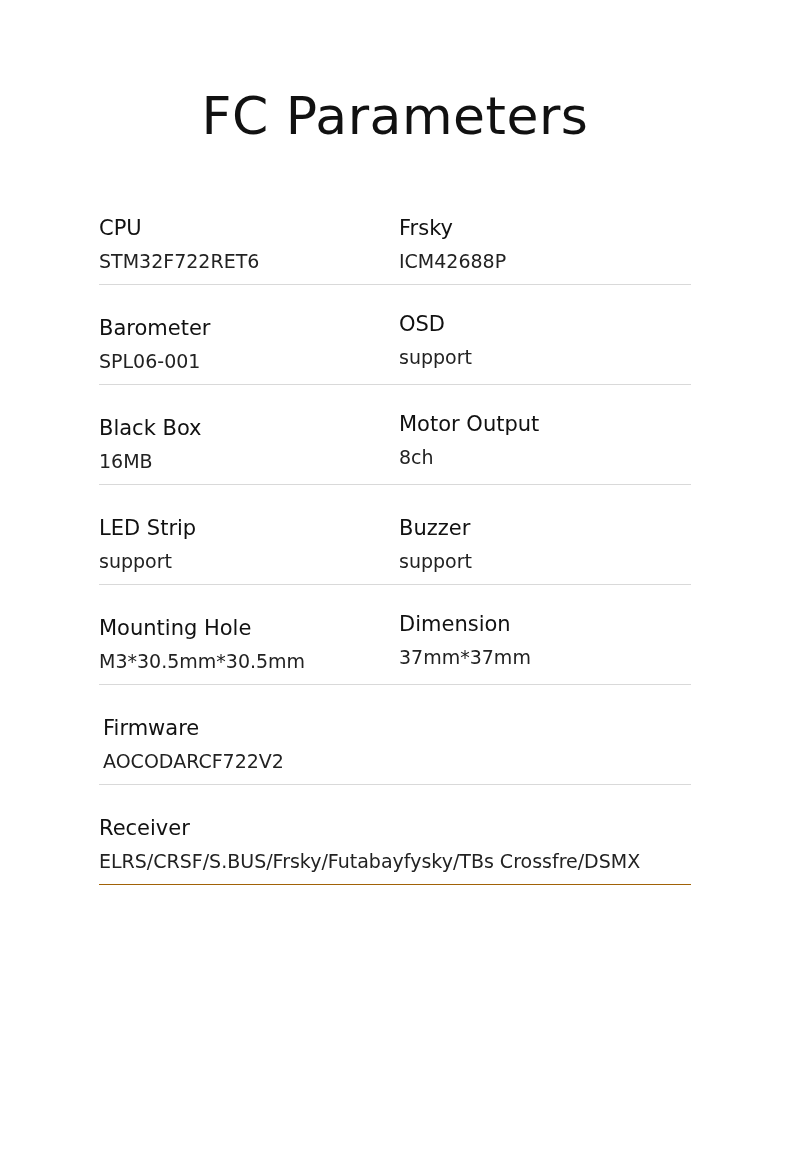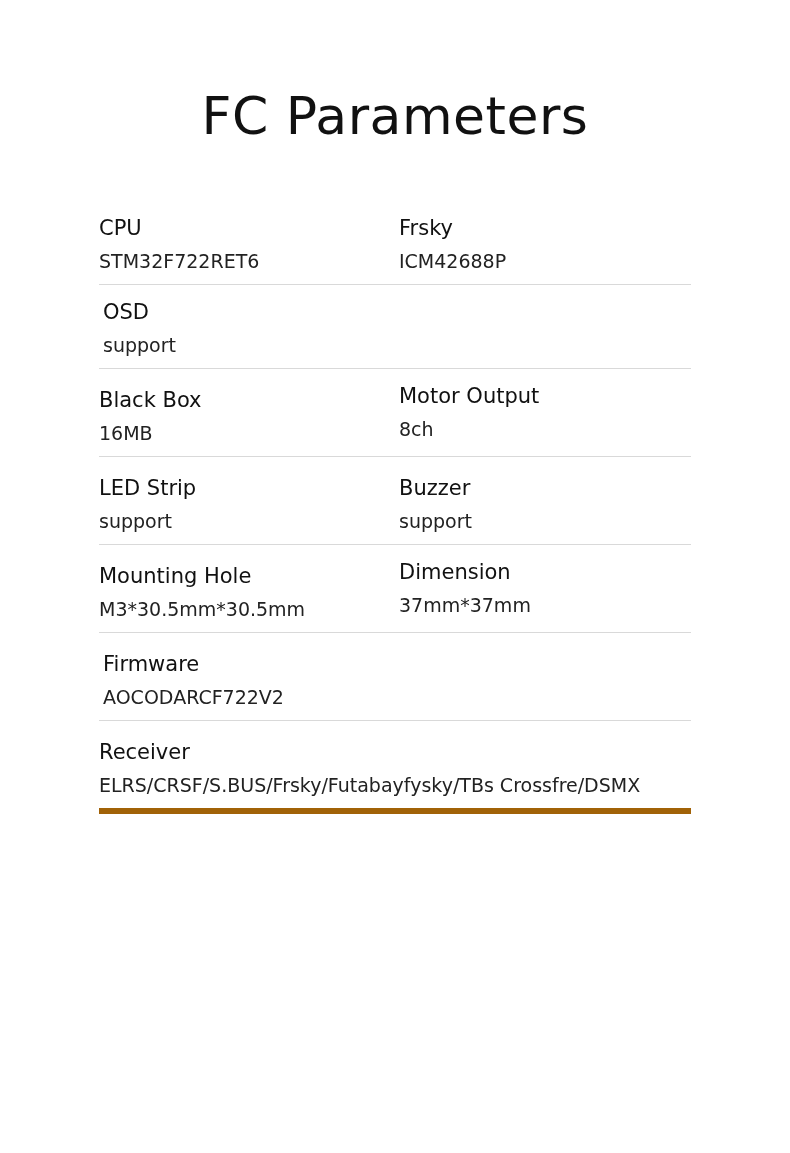--- a/index.html
+++ b/index.html
@@ -32,24 +32,24 @@
   }
   .spec-table {
     margin: 52px auto 0 auto;
     width: 592px;
   }
   .spec-row {
     display: flex;
     flex-direction: row;
     border-bottom: 1px solid #d9d9d9;
     padding-bottom: 10px;
-    margin-bottom: 0;
+    margin-bottom: 12px;
   }
   .spec-row:last-child {
-    border-bottom: 6px solid #a16207;
+    border-bottom: 1px solid #a16207;
   }
   .spec-cell {
     width: 50%;
     box-sizing: border-box;
     padding-top: 18px;
   }
   .spec-cell.full {
     width: 100%;
   }
   .spec-cell.right {
@@ -86,20 +86,24 @@
         <div class="spec-label">CPU</div>
         <div class="spec-value">STM32F722RET6</div>
       </div>
       <div class="spec-cell right">
         <div class="spec-label">Frsky</div>
         <div class="spec-value">ICM42688P</div>
       </div>
     </div>
 
     <div class="spec-row offset-a">
+      <div class="spec-cell left">
+        <div class="spec-label">Barometer</div>
+        <div class="spec-value">SPL06-001</div>
+      </div>
       <div class="spec-cell right">
         <div class="spec-label">OSD</div>
         <div class="spec-value">support</div>
       </div>
     </div>
 
     <div class="spec-row offset-a">
       <div class="spec-cell left">
         <div class="spec-label">Black Box</div>
         <div class="spec-value">16MB</div>

